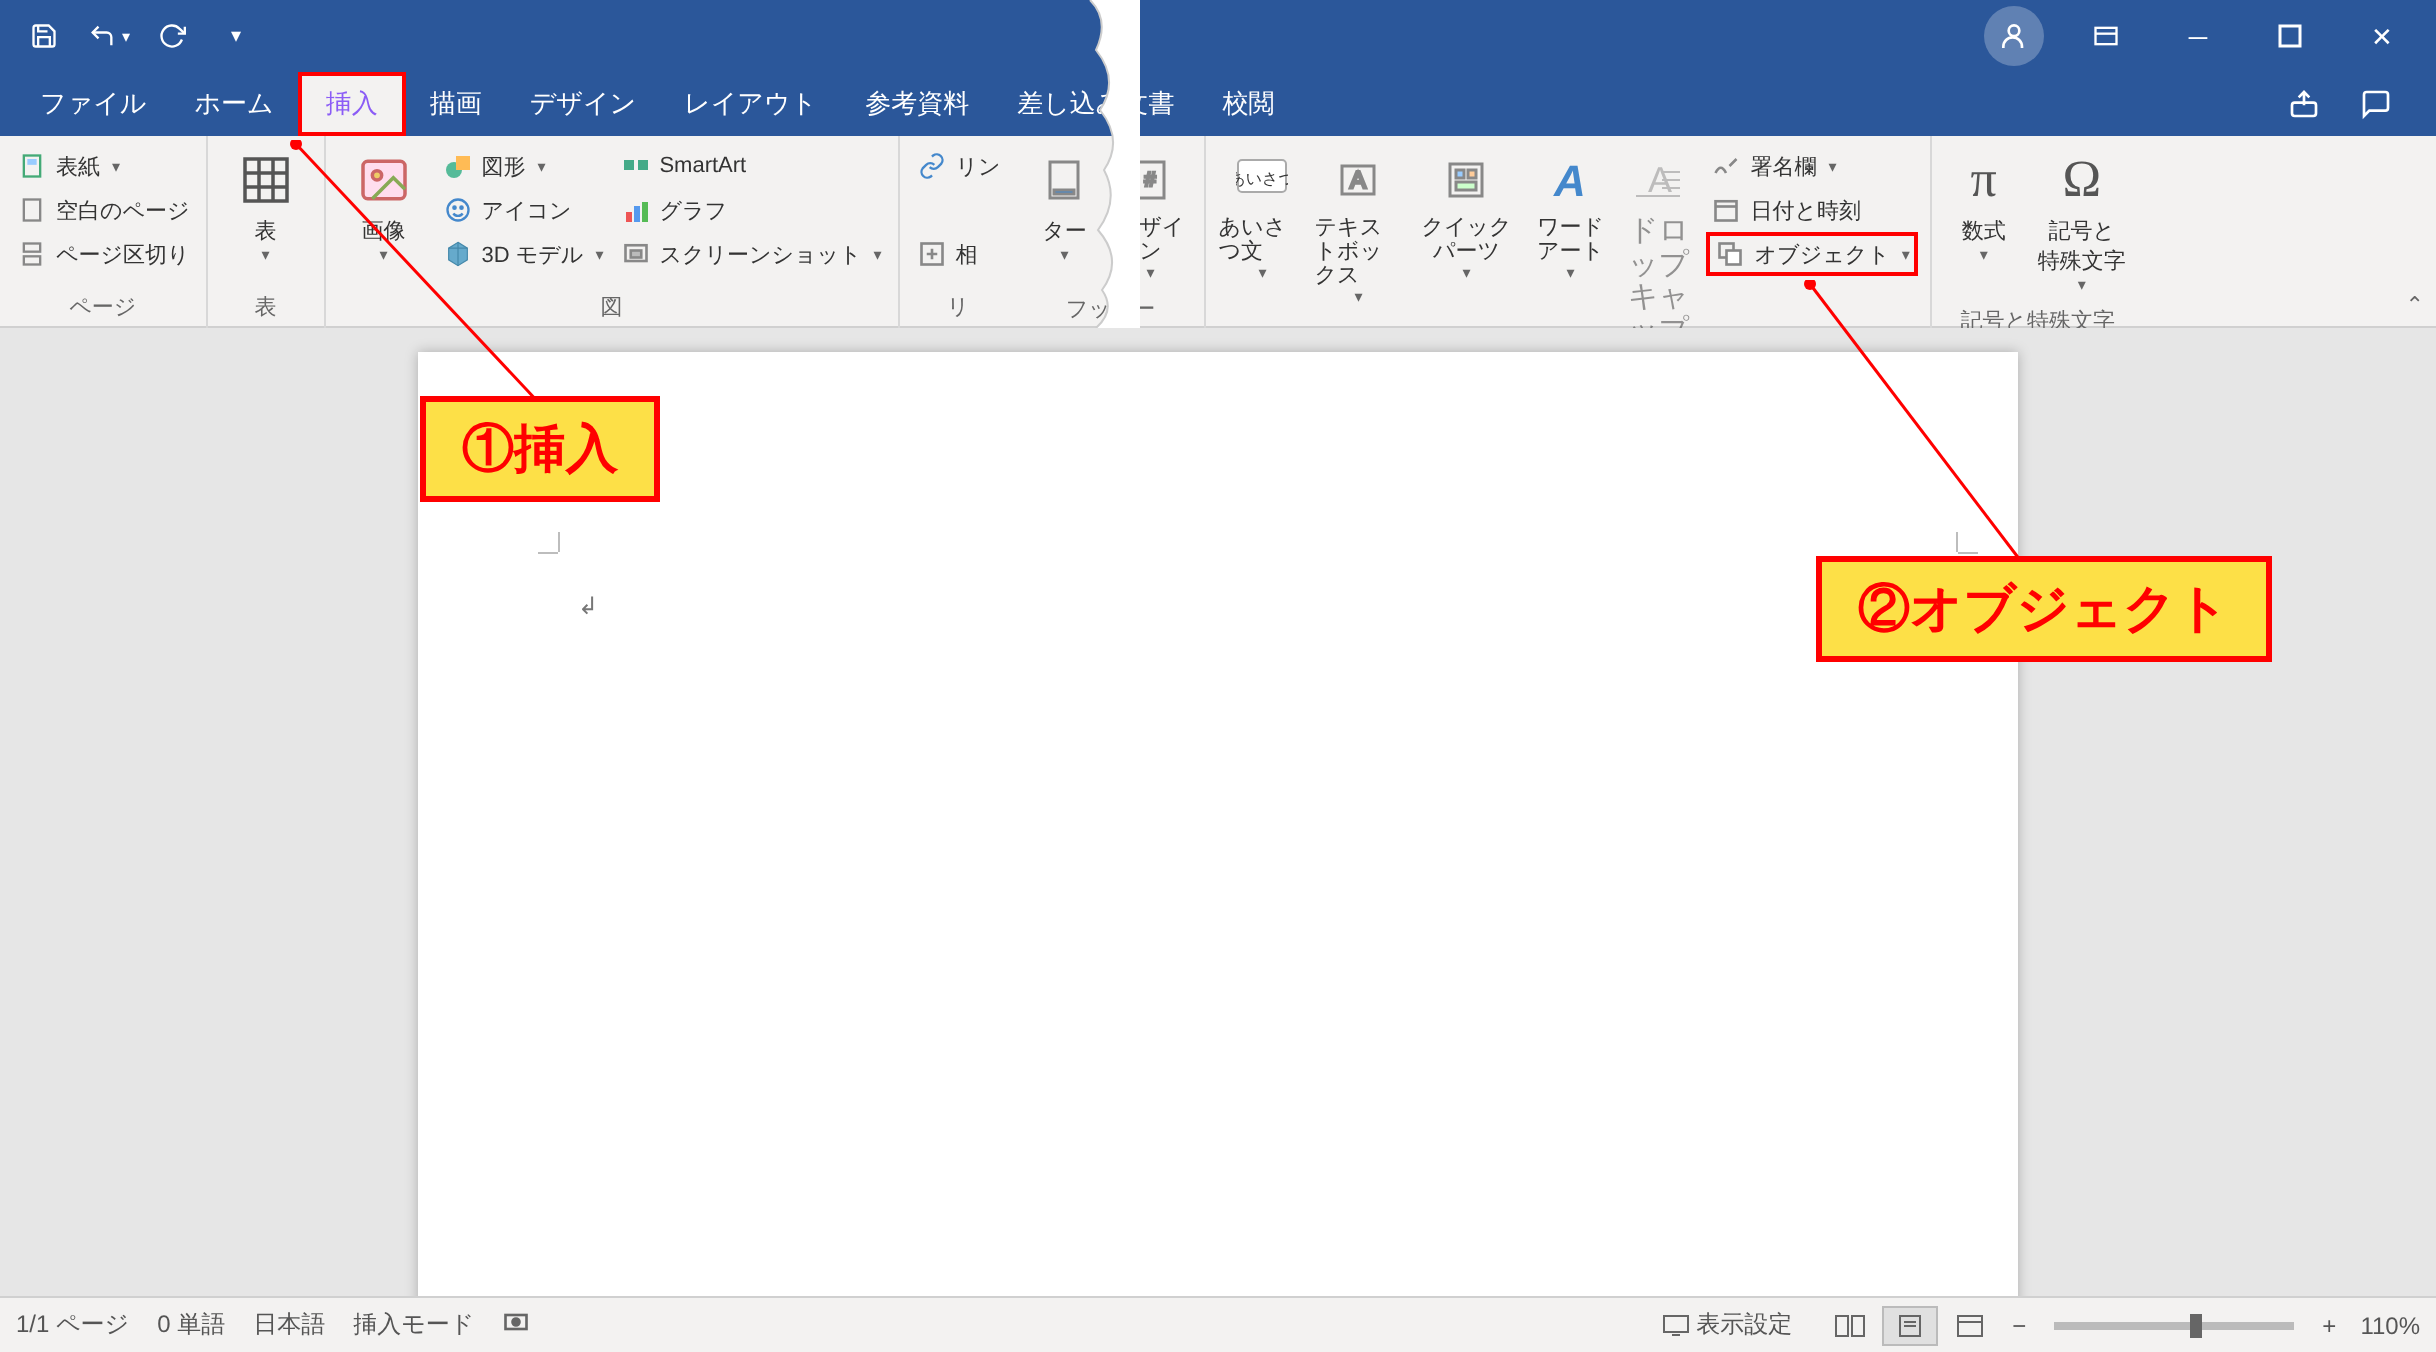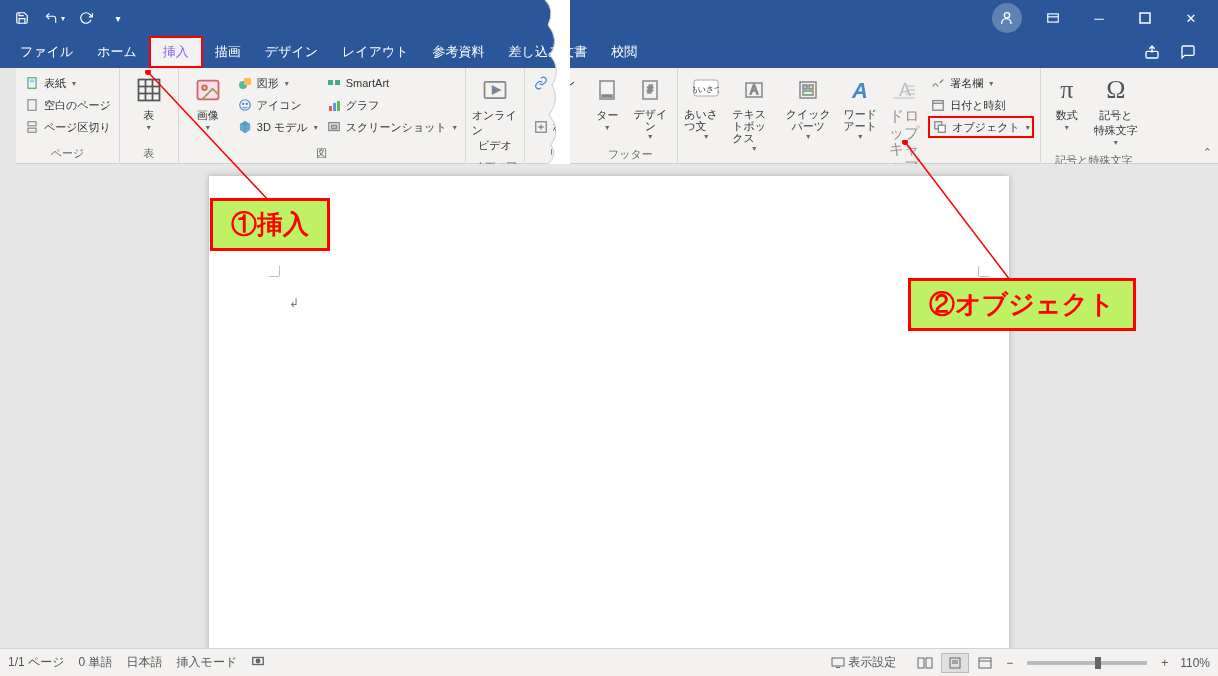--- a/index.html
+++ b/index.html
@@ -11,42 +11,42 @@
   .win-controls .wbtn{ width:46px; height:32px; display:flex; align-items:center; justify-content:center; color:#fff; font-size:13px;}
   .account{ width:30px; height:30px; border-radius:50%; background:rgba(255,255,255,.25); display:flex; align-items:center; justify-content:center; margin-right:8px;}
 
   .menubar { height: 32px; background:#2b579a; display:flex; align-items:stretch; padding-left:8px;}
   .menubar .tab { padding:0 12px; color:#fff; font-size:13px; display:flex; align-items:center; cursor:pointer;}
   .menubar .tab.active { background:#f3f2f1; color:#8b5cf6; border:2px solid red; position:relative; z-index:2;}
   .menubar .spacer{flex:1;}
   .menubar .right-icons{display:flex; align-items:center; padding-right:12px;}
   .menubar .right-icons .ic{width:36px; display:flex; align-items:center; justify-content:center; color:#fff;}
 
-  .ribbon { height: 96px; background:#f3f2f1; border-bottom:1px solid #d0d0d0; display:flex; position:relative;margin-left:16px;}
+  .ribbon { height: 96px; background:#f3f2f1; border-bottom:1px solid #d0d0d0; display:flex; position:relative;}
   .group { border-right:1px solid #d8d8d8; display:flex; flex-direction:column; padding:2px 4px 0 4px; height:96px;}
   .group-body{flex:1; display:flex; align-items:flex-start;}
   .group-label{font-size:11px; color:#666; text-align:center; padding:2px 0 3px;}
   .bigbtn{display:flex; flex-direction:column; align-items:center; justify-content:center; width:50px; padding:4px 2px; cursor:pointer; font-size:11px; color:#333;}
   .bigbtn .ico{width:32px; height:32px; display:flex; align-items:center; justify-content:center; margin-bottom:2px;}
   .smallbtn{display:flex; align-items:center; gap:4px; font-size:11px; color:#333; padding:1px 2px; cursor:pointer; white-space:nowrap; height:22px;}
   .smallbtn .ico{width:16px; height:16px; display:flex; align-items:center; justify-content:center;}
   .col{display:flex; flex-direction:column; gap:0px; padding:2px 2px;}
   .drop::after{content:"▾"; font-size:8px; color:#666; margin-left:2px;}
   .vdrop{font-size:8px; color:#666; display:block; text-align:center;}
   .ribbon-collapse{position:absolute; right:6px; bottom:4px; color:#666; font-size:11px;}
   .highlight-red{border:2px solid red;}
 
   .tear { position:absolute; top:0; left:540px; width:30px; height:164px; pointer-events:none; z-index:5;}
 
   .workspace{ position:absolute; top:164px; left:0; right:0; bottom:28px; background:#e6e6e6; overflow:hidden; display:flex; justify-content:center;}
   .page{ margin-top:12px; width:800px; height:1000px; background:#fff; box-shadow:0 0 6px rgba(0,0,0,.25); position:relative;}
   .cursor-tick{position:absolute; left:80px; top:120px; font-size:12px; color:#777;}
   .margin-tick{position:absolute; background:#bdbdbd;}
 
-  .annotation{position:absolute; border:3px solid red; background:#bef264; color:red; font-weight:bold; font-size:26px; padding:6px 18px; z-index:10;}
+  .annotation{position:absolute; border:3px solid red; background:#fde047; color:red; font-weight:bold; font-size:26px; padding:6px 18px; z-index:10;}
   svg.anno-line{position:absolute; z-index:9; pointer-events:none;}
 
   .statusbar{position:absolute; left:0; right:0; bottom:0; height:28px; background:#f3f2f1; border-top:1px solid #d0d0d0; display:flex; align-items:center; font-size:12px; color:#555; padding:0 8px;}
   .statusbar .seg{margin-right:14px;}
   .statusbar .spacer{flex:1;}
   .statusbar .viewbtn{width:28px; height:20px; display:flex; align-items:center; justify-content:center; border:1px solid transparent; margin:0 1px;}
   .statusbar .viewbtn.active{background:#e0e0e0; border-color:#bbb;}
   .zoom-slider{width:120px; height:4px; background:#bbb; position:relative; margin:0 8px;}
   .zoom-slider .thumb{position:absolute; top:-4px; width:6px; height:12px; background:#666;}
 </style>
@@ -252,35 +252,20 @@
                 <rect x="5" y="6" width="6" height="4" fill="#bbb"></rect>
               </svg>
             </span>
             <span>スクリーンショット</span>
           </div>
       </div>
     </div>
     <div class="group-label">図</div>
   </div>
 
-  <div class="group">
-    <div class="group-body">
-      <div class="bigbtn">
-        <div class="ico">
-            <svg width="28" height="28" viewBox="0 0 24 24" fill="none" stroke="#888" stroke-width="1.5">
-              <rect x="3" y="5" width="18" height="14" rx="1"></rect>
-              <polygon points="10,9 16,12 10,15" fill="#48c"></polygon>
-            </svg>
-          </div>
-        <span>オンライン</span>
-        <span>ビデオ</span>
-      </div>
-    </div>
-    <div class="group-label">メディア</div>
-  </div>
 
   <div class="group" style="border-right:none;">
     <div class="group-body">
       <div class="col">
         <div class="smallbtn">
             <span class="ico">
               <svg width="14" height="14" viewBox="0 0 24 24" fill="none" stroke="#48c" stroke-width="2">
                 <path d="M10 13a5 5 0 0 0 7 0l3-3a5 5 0 0 0-7-7l-1 1"></path>
                 <path d="M14 11a5 5 0 0 0-7 0l-3 3a5 5 0 0 0 7 7l1-1"></path>
               </svg>

